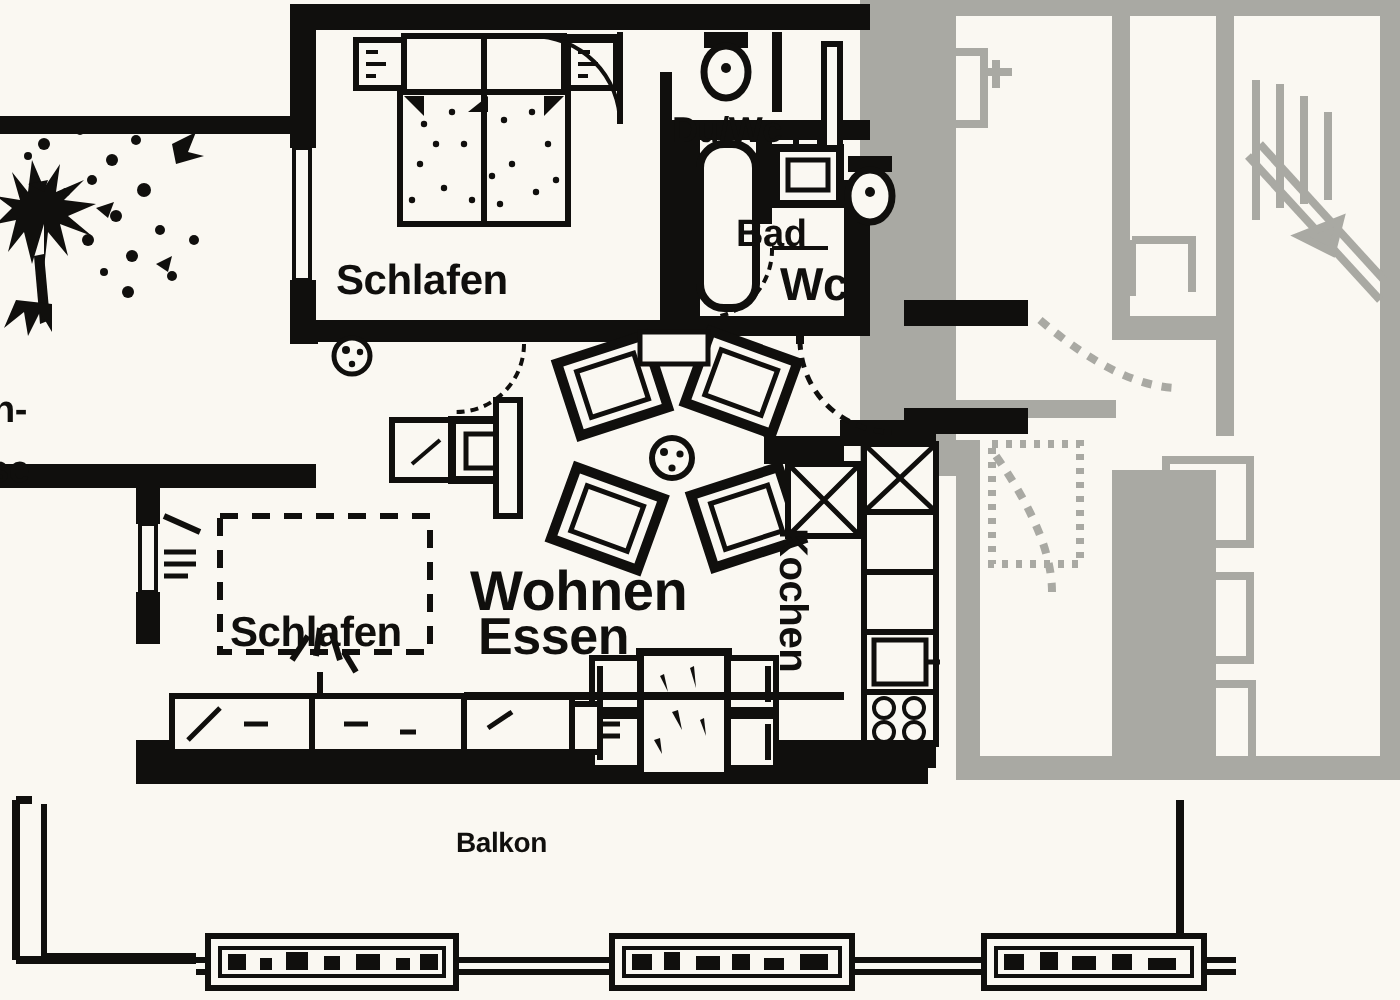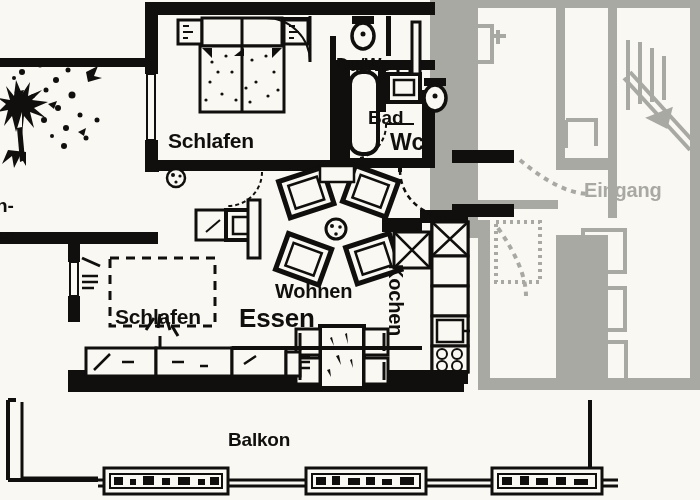--- a/index.html
+++ b/index.html
@@ -16,27 +16,27 @@
     font-weight:bold;
     color:#100f0d;
     white-space:nowrap;
     letter-spacing:-0.2px;
     line-height:1.05;
   }
   .lbl.gray{color:#a9a9a3;}
   .lbl.vert{transform:rotate(90deg);transform-origin:left top;}
   #lb-schlafen-top{left:168px;top:130px;font-size:21px;}
   #lb-schlafen-bot{left:115px;top:306px;font-size:21px;}
-  #lb-wohnen{left:235px;top:281px;font-size:20px;margin-left:40px;}
+  #lb-wohnen{left:235px;top:281px;font-size:28px;}
   #lb-essen{left:239px;top:305px;font-size:26px;}
   #lb-kochen{left:406px;top:264px;font-size:20px;}
   #lb-bad{left:368px;top:108px;font-size:19px;}
   #lb-wc{left:390px;top:130px;font-size:23px;}
   #lb-duwc{left:336px;top:56px;font-size:18px;}
-  #lb-balkon{left:228px;top:430px;font-size:19px;}
+  #lb-balkon{left:228px;top:414px;font-size:14px;}
   #lb-eingang{left:584px;top:180px;font-size:20px;}
   #lb-cut1{left:-4px;top:196px;font-size:19px;}
   #lb-cut2{left:-6px;top:226px;font-size:19px;}
 </style>
 </head>
 <body>
 
 <div id="stage">
 
   <svg width="700" height="500" viewBox="0 0 700 500">
@@ -381,17 +381,16 @@
 
   <div class="lbl" id="lb-schlafen-top">Schlafen</div>
   <div class="lbl" id="lb-schlafen-bot">Schlafen</div>
   <div class="lbl" id="lb-wohnen">Wohnen</div>
   <div class="lbl" id="lb-essen">Essen</div>
   <div class="lbl vert" id="lb-kochen">Kochen</div>
   <div class="lbl" id="lb-bad">Bad</div>
   <div class="lbl" id="lb-wc">Wc</div>
   <div class="lbl" id="lb-duwc">Du/Wc</div>
   <div class="lbl" id="lb-balkon">Balkon</div>
-  <div class="lbl gray" id="lb-eingang">Eingang</div>
   <div class="lbl" id="lb-cut1">n-</div>
   <div class="lbl" id="lb-cut2">se</div>
 
 </div>
 
 </body></html>

